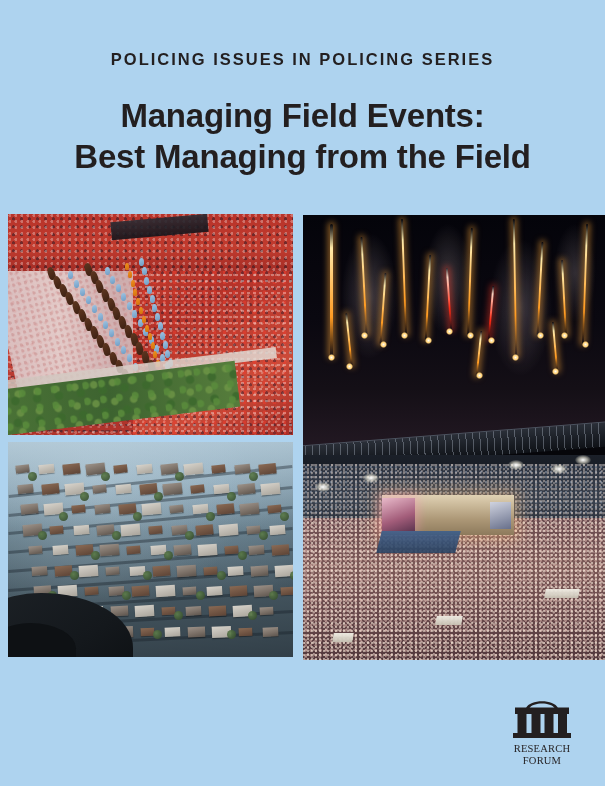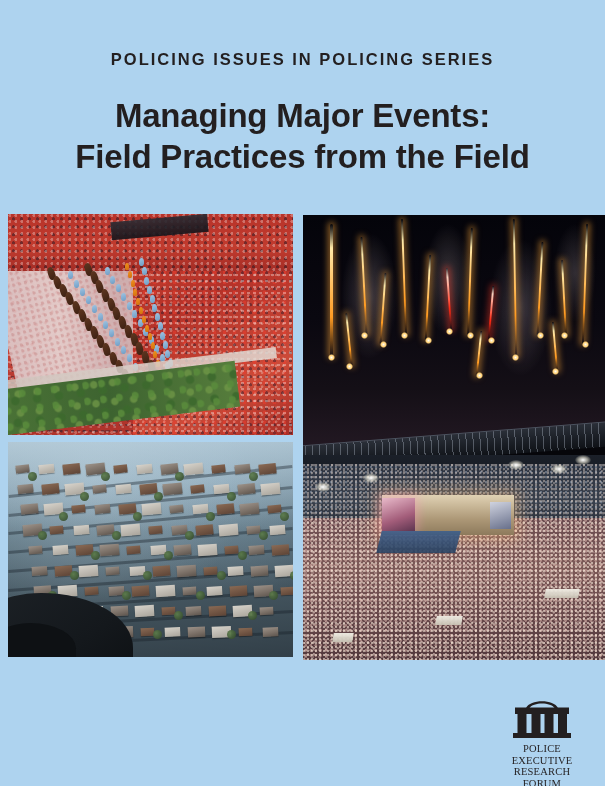--- a/index.html
+++ b/index.html
@@ -257,22 +257,22 @@
   .logo-text .lt{display:block;font-size:10.5px;letter-spacing:.2px;}
 </style>
 </head>
 <body>
 
 <div class="cover">
 
   <div class="series">POLICING ISSUES IN POLICING SERIES</div>
 
   <div class="title">
-    <span class="ln">Managing Major Events:</span>
-    <span class="ln">Field Practices from the Field</span>
+    <span class="ln">Managing Field Events:</span>
+    <span class="ln">Best Managing from the Field</span>
   </div>
 
   <div class="photo" id="photo-parade">
     <div class="par-crowdR"></div>
     <div class="par-plaza">
       <div class="par-plazaTex"></div>
     </div>
     <div class="par-crowd-right"></div>
     <div class="par-crowd-top"></div>
     <div class="par-barrier"></div>
@@ -572,18 +572,17 @@
         <path d="M21 11 C25 2, 49 2, 53 11 L49.5 11 C46 5, 28 5, 24.5 11 Z" fill="#231f20"></path>
         <rect x="10" y="10.5" width="54" height="6.5" fill="#231f20"></rect>
         <rect x="12.5" y="17" width="9" height="19" fill="#231f20"></rect>
         <rect x="26.5" y="17" width="9" height="19" fill="#231f20"></rect>
         <rect x="39.5" y="17" width="9" height="19" fill="#231f20"></rect>
         <rect x="53" y="17" width="9" height="19" fill="#231f20"></rect>
         <rect x="8" y="36" width="58" height="5" fill="#231f20"></rect>
       </svg>
     </div>
     <div class="logo-text">
-      <span class="lt">POLICE EXECUTIVE</span>
       <span class="lt">RESEARCH FORUM</span>
     </div>
   </div>
 
 </div>
 
 </body></html>

